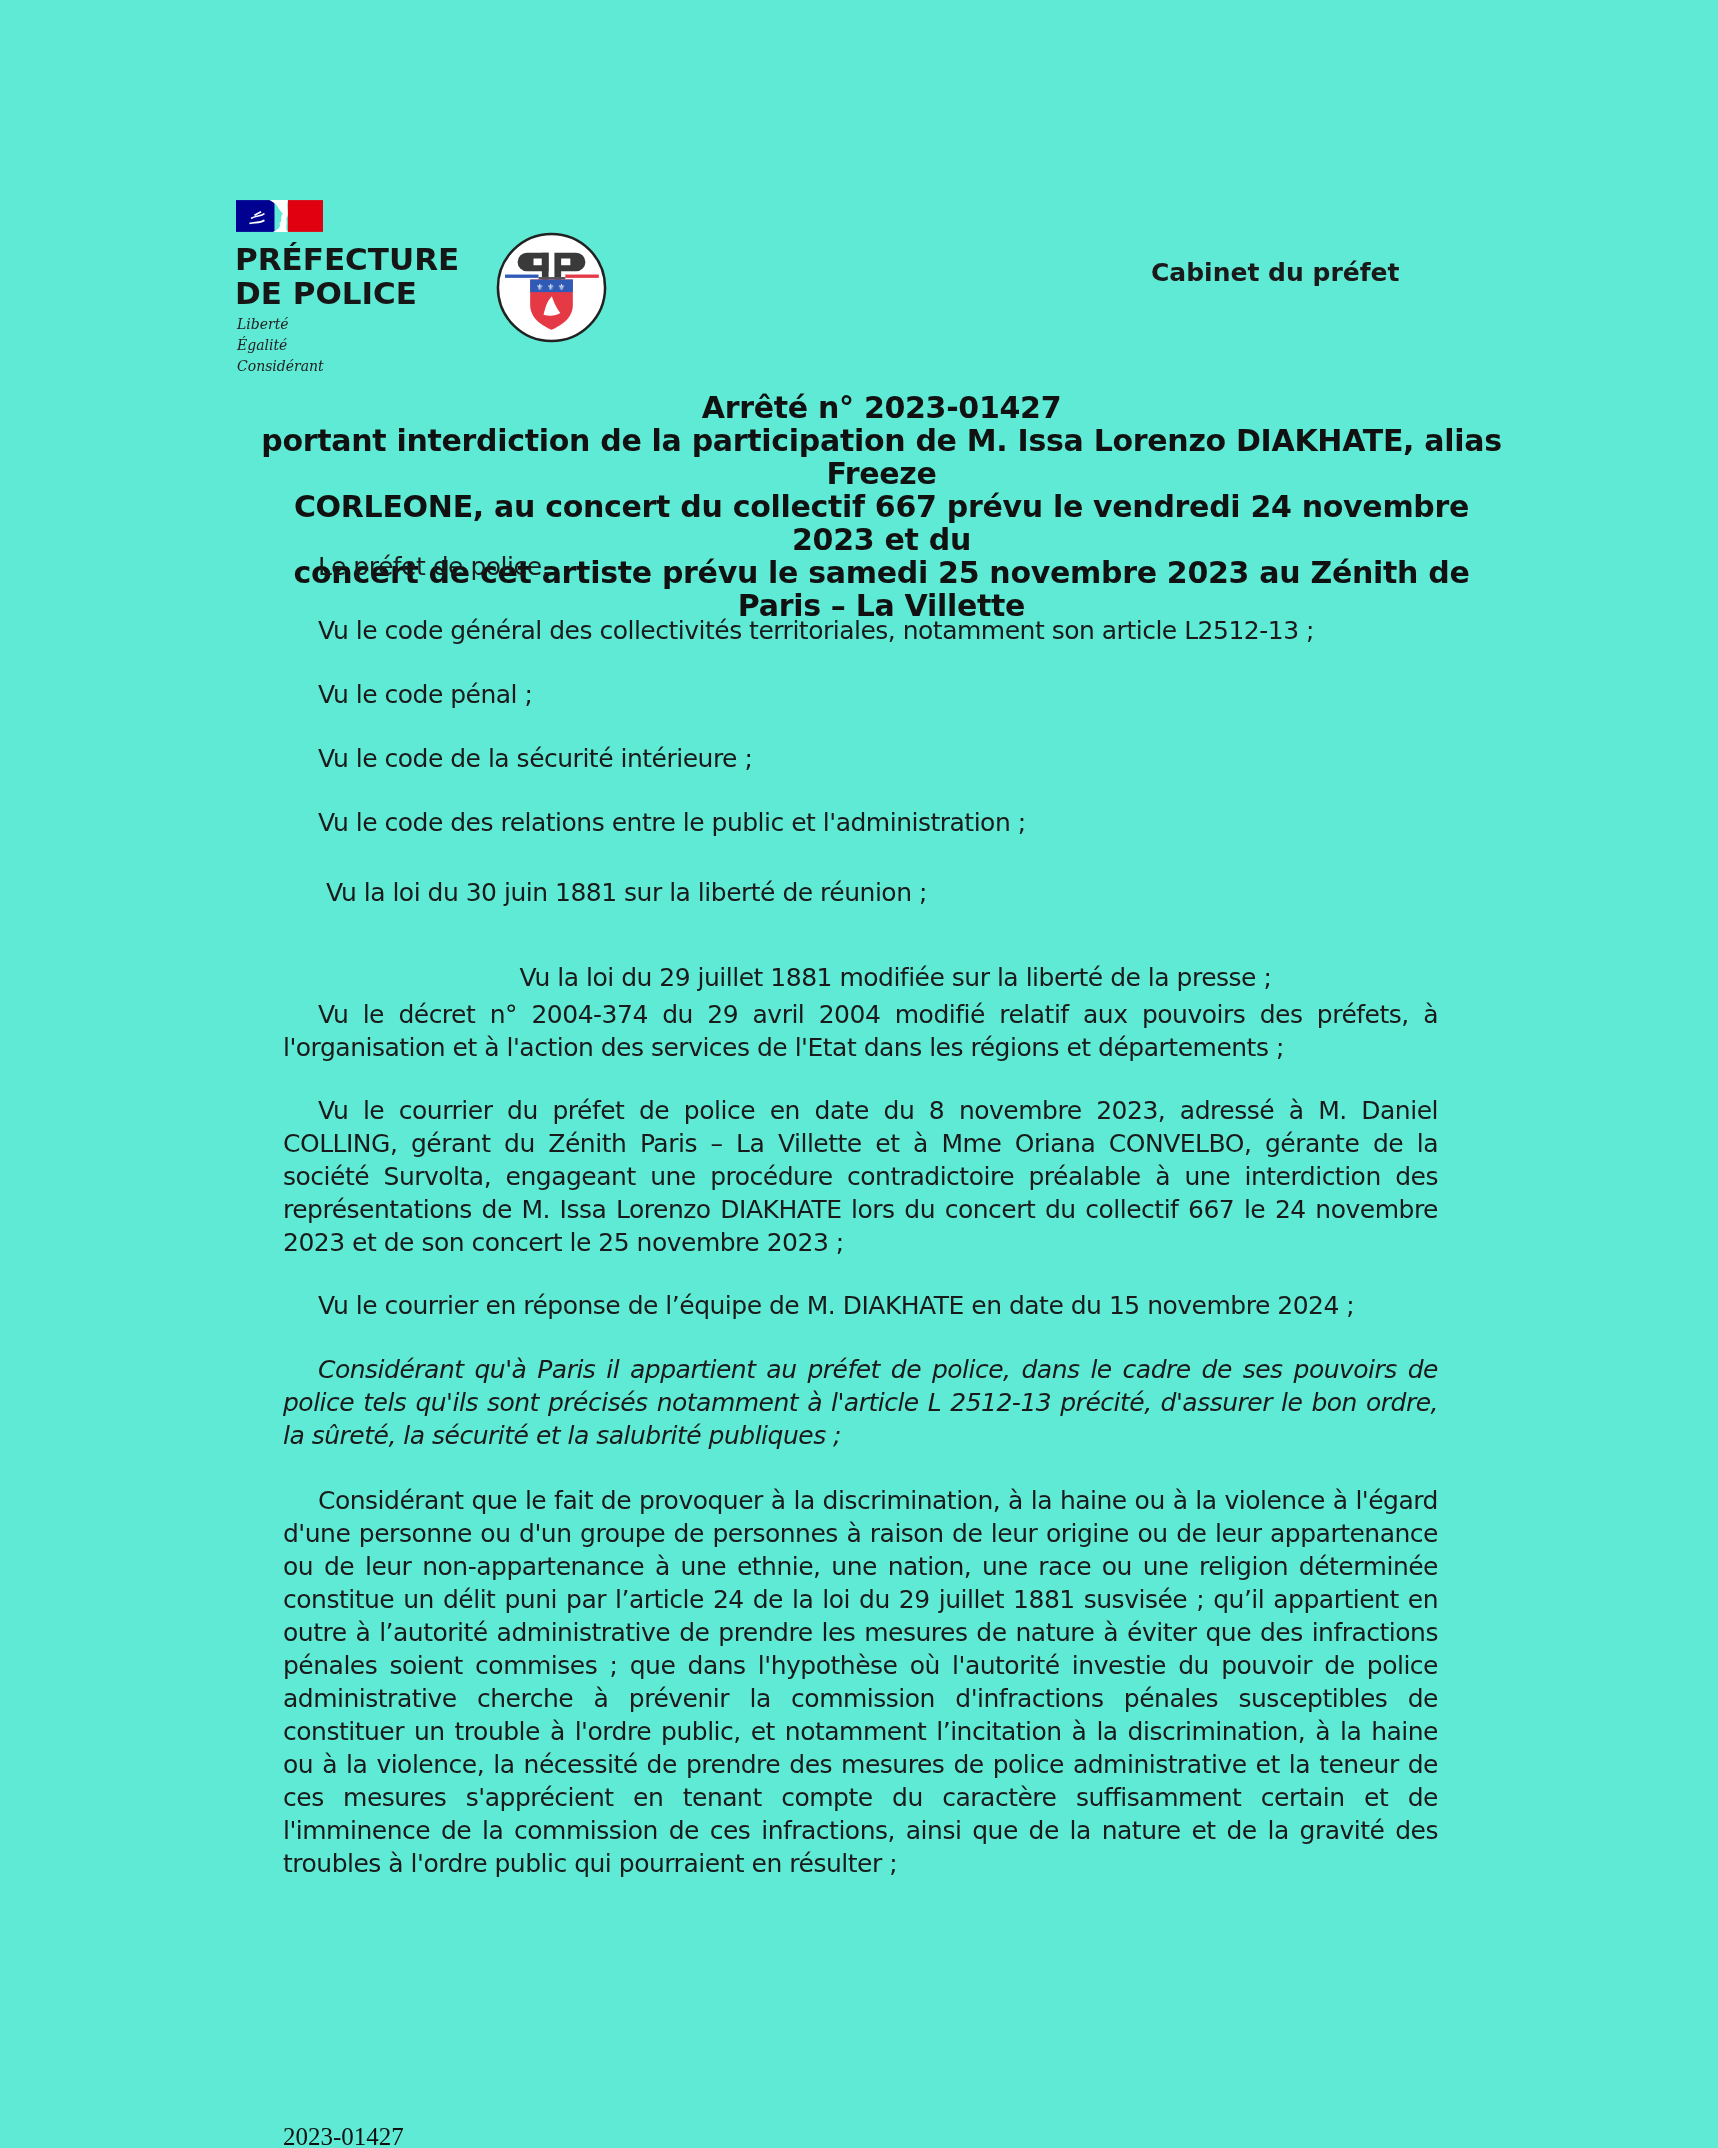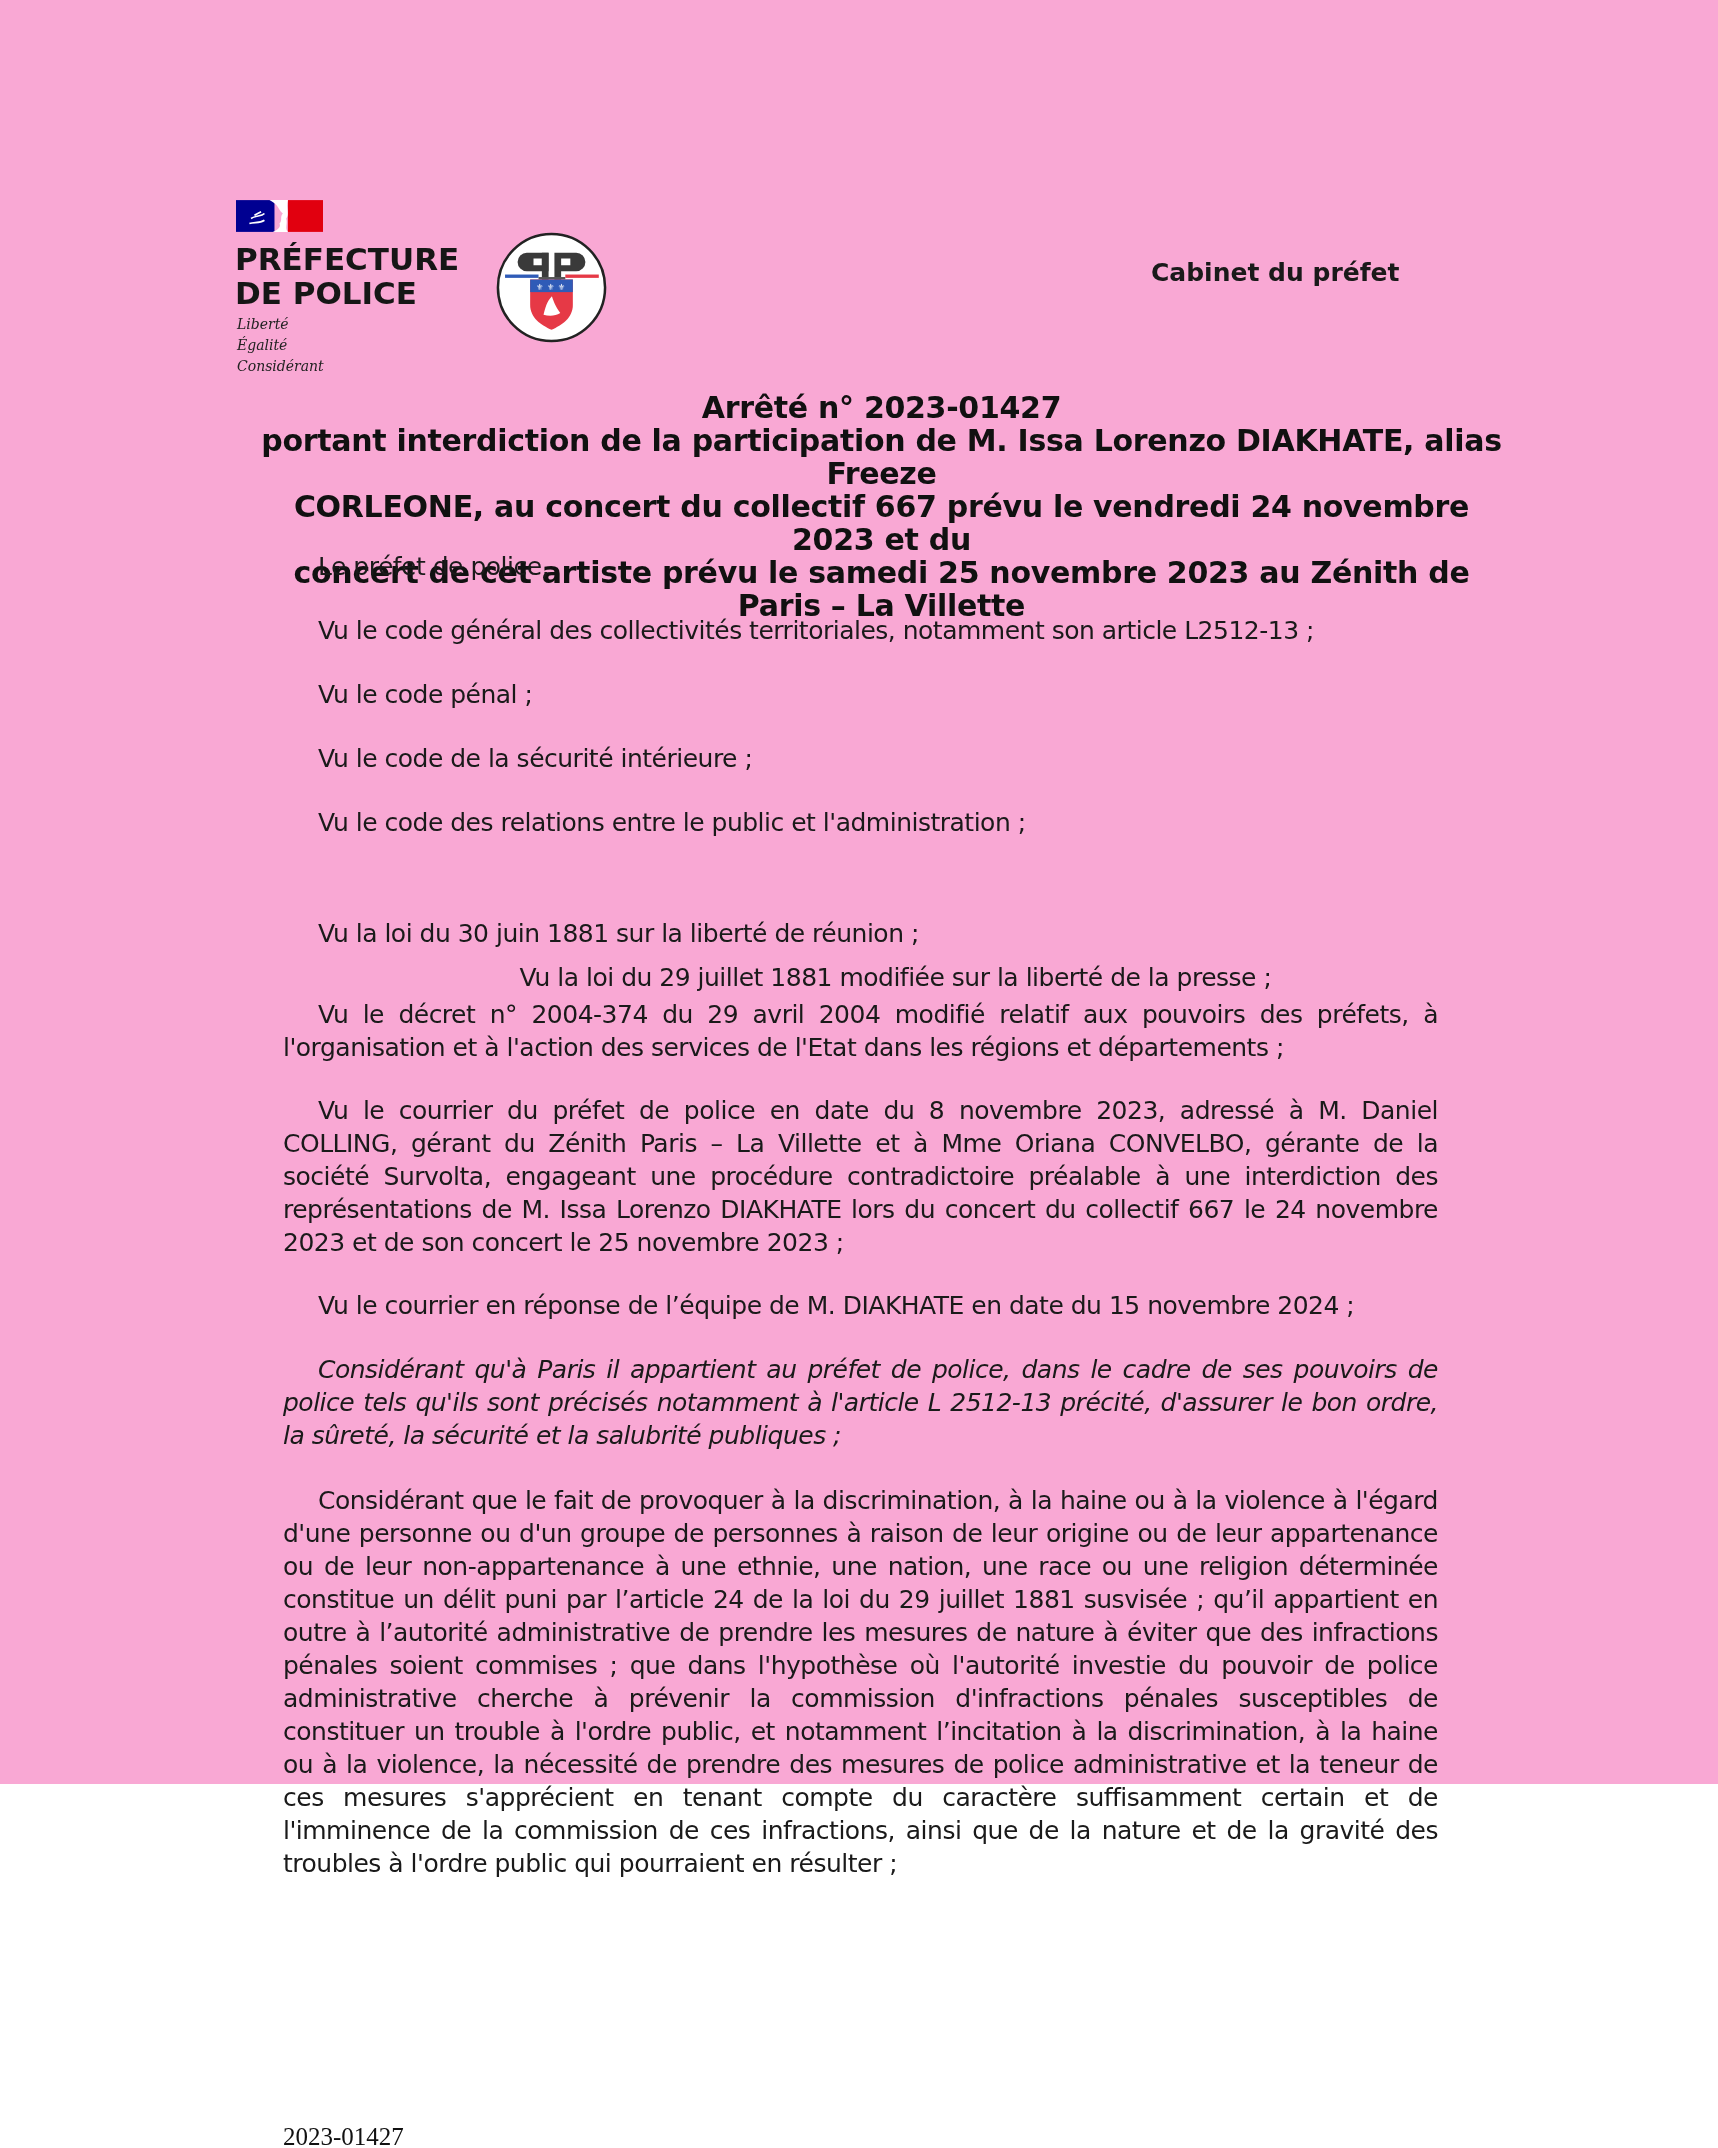--- a/index.html
+++ b/index.html
@@ -1,18 +1,18 @@
 <!DOCTYPE html>
 <html style="font-size:13.4px"><head>
   <meta charset="utf-8">
   <style>
     html, body { margin: 0; padding: 0; background: #ffffff; }
     body { width: 1718px; height: 2148px; position: relative; overflow: hidden;
       font-family: "DejaVu Sans", sans-serif; color: #1a1a1a; }
-    .page { position: absolute; left: 0; top: 0; width: 1718px; height: 1784px; background: #f9a8d4; }
+    .page { position: absolute; left: 0; top: 0; width: 1718px; height: 2148px; background: #5eead4; }
 
     
     .marianne { position: absolute; left: 236px; top: 200px; width: 87px; height: 32px; }
     .pp-name { position: absolute; left: 235px; top: 242px; font-family: "DejaVu Sans", sans-serif;
       font-weight: bold; font-size: 31px; line-height: 34px; color: #161616; letter-spacing: 0px; }
     .motto { position: absolute; left: 237px; top: 314px; font-family: "DejaVu Serif", serif;
       font-style: italic; font-size: 14px; line-height: 21px; color: #222; }
     .pp-logo { position: absolute; left: 495px; top: 231px; width: 113px; height: 113px; }
     .cabinet { position: absolute; left: 1151px; top: 258px; font-weight: bold; font-size: 25px; color: #1a1a1a; }
 
@@ -79,21 +79,21 @@
     <div>CORLEONE, au concert du collectif 667 prévu le vendredi 24 novembre 2023 et du</div>
     <div>concert de cet artiste prévu le samedi 25 novembre 2023 au Zénith de Paris – La Villette</div>
   </div>
 
   <div class="body-text single" style="top:550px;">Le préfet de police,</div>
 
   <div class="body-text single" style="top:614px;">Vu le code général des collectivités territoriales, notamment son article L2512-13 ;</div>
   <div class="body-text single" style="top:678px;">Vu le code pénal ;</div>
   <div class="body-text single" style="top:742px;">Vu le code de la sécurité intérieure ;</div>
   <div class="body-text single" style="top:806px;">Vu le code des relations entre le public et l'administration ;</div>
-  <div class="body-text single" style="top:917px;">Vu la loi du 30 juin 1881 sur la liberté de réunion ;</div>
+  <div class="body-text single" style="top:876px;margin-left:8px;">Vu la loi du 30 juin 1881 sur la liberté de réunion ;</div>
   <div class="body-text single" style="top:961px;text-align:center;">Vu la loi du 29 juillet 1881 modifiée sur la liberté de la presse ;</div>
 
   <div class="body-text indent" style="top:998px;">Vu le décret n° 2004-374 du 29 avril 2004 modifié relatif aux pouvoirs des préfets, à l'organisation et à l'action des services de l'Etat dans les régions et départements ;</div>
 
   <div class="body-text indent" style="top:1094px;">Vu le courrier du préfet de police en date du 8 novembre 2023, adressé à M. Daniel COLLING, gérant du Zénith Paris – La Villette et à Mme Oriana CONVELBO, gérante de la société Survolta, engageant une procédure contradictoire préalable à une interdiction des représentations de M. Issa Lorenzo DIAKHATE lors du concert du collectif 667 le 24 novembre 2023 et de son concert le 25 novembre 2023 ;</div>
 
   <div class="body-text single" style="top:1289px;">Vu le courrier en réponse de l’équipe de M. DIAKHATE en date du 15 novembre 2024 ;</div>
 
   <div class="body-text indent" style="top:1353px;font-style:italic;">Considérant qu'à Paris il appartient au préfet de police, dans le cadre de ses pouvoirs de police tels qu'ils sont précisés notamment à l'article L 2512-13 précité, d'assurer le bon ordre, la sûreté, la sécurité et la salubrité publiques ;</div>
 

